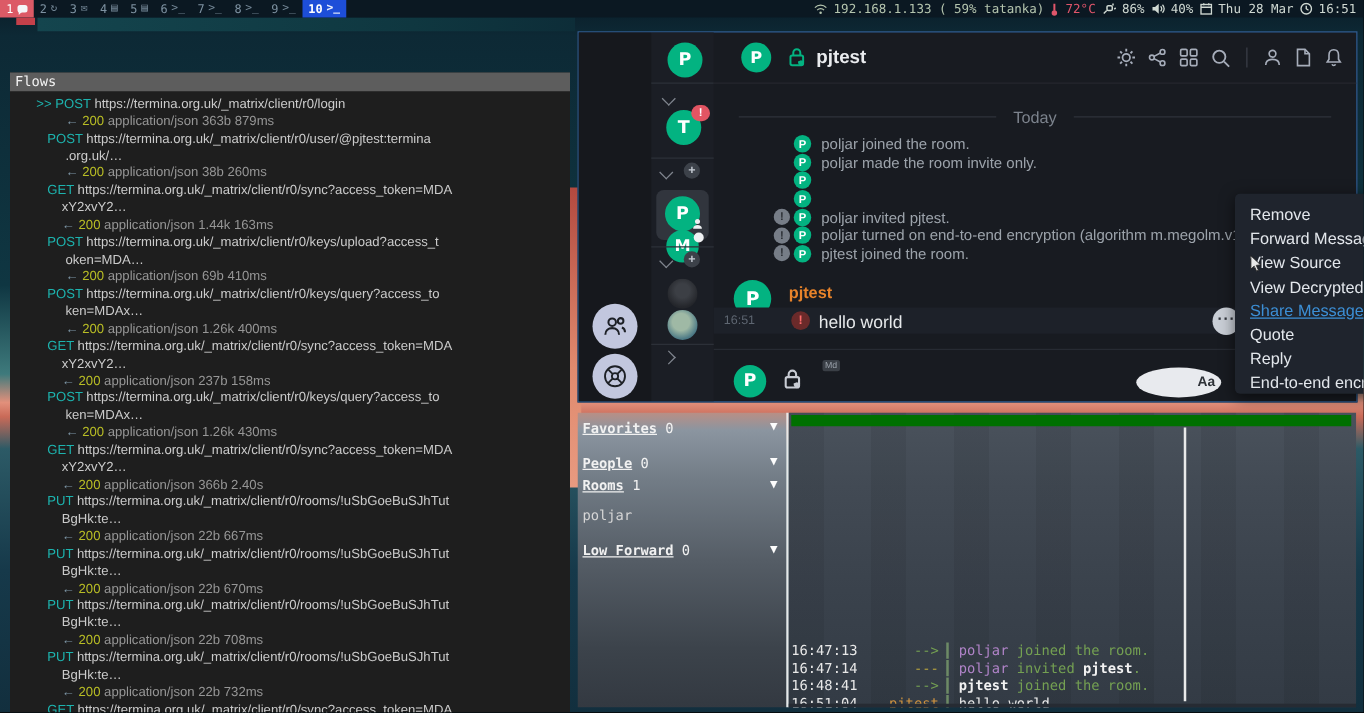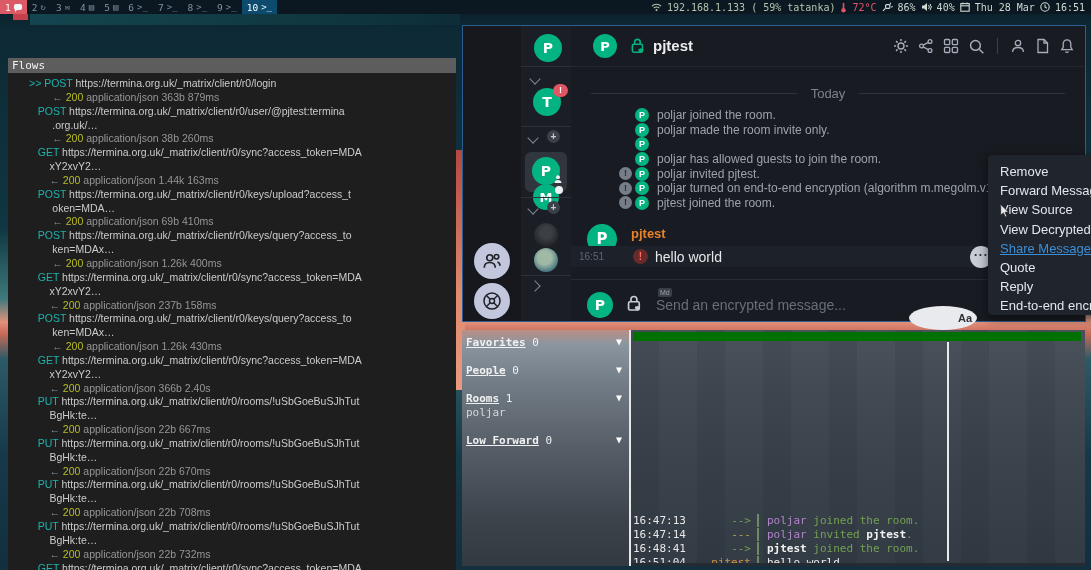--- a/index.html
+++ b/index.html
@@ -9,21 +9,21 @@
   
   .wp-teal{position:absolute;left:30px;top:14px;width:430px;height:11px;background:linear-gradient(90deg,#14454e,#0f3740 70%,#0d2d38);}
   .wp-red{position:absolute;left:13px;top:14px;width:15px;height:6px;background:#c4404a;}
   .wp-tower{position:absolute;left:453px;top:150px;width:12px;height:240px;background:linear-gradient(180deg,#b2493f,#e08a6e 60%,#e89a80);}
 
   
   .topbar{position:absolute;left:0;top:0;width:1091px;height:14px;background:#0b1822;display:flex;align-items:stretch;z-index:6;
     font-family:"DejaVu Sans Mono",monospace;font-size:9.5px;color:#7e92a2;}
   .ws{display:flex;align-items:center;gap:3px;padding:0 5px;}
   .ws.urgent{background:#dc5a66;color:#fff;}
-  .ws.focus{background:#0c4a6e;color:#fff;}
+  .ws.focus{background:#1d4ed8;color:#fff;font-weight:bold;}
   .wsg{font-size:9px;opacity:.9;}
   .wsbubble{width:8px;height:6px;background:#f4f6f8;border-radius:2px;position:relative;display:inline-block;}
   .wsbubble::after{content:"";position:absolute;left:1px;bottom:-2px;border:2px solid transparent;border-top-color:#f4f6f8;border-left-color:#f4f6f8;}
   .tb-status{margin-left:auto;display:flex;align-items:center;gap:5px;padding-right:6px;color:#cfd8d2;font-size:10px;}
   .tb-ic{display:inline-flex;align-items:center;}
   .tb-net{color:#b4c4ae;}
   .tb-temp{color:#e0556a;}
   .tb-status svg{display:block;}
 
   
@@ -77,21 +77,21 @@
   .msgrow{position:absolute;left:0;right:0;top:22px;height:21px;background:#1d2129;display:flex;align-items:center;}
   .mtime{width:54px;padding-left:8px;font:10px "Liberation Sans",sans-serif;color:#5e6671;flex:none;}
   .mshield{width:15px;height:15px;border-radius:50%;background:#6b2a2a;color:#ff6b6b;font:bold 10px/15px "Liberation Sans",sans-serif;text-align:center;flex:none;}
   .mtext{margin-left:7px;font:14px "Liberation Sans",sans-serif;color:#e6e8ea;}
   .moredots{position:absolute;right:93px;top:22px;width:22px;height:22px;border-radius:50%;background:#c9ced6;color:#30343b;font:bold 10px/20px "DejaVu Sans",sans-serif;text-align:center;letter-spacing:1px;}
   .ecomposer{position:absolute;left:0;right:0;top:253px;bottom:0;border-top:1px solid #272b33;}
   .mdbadge{position:absolute;left:87px;top:8px;background:#3a3f46;color:#9aa1aa;font:7px/9px "Liberation Sans",sans-serif;padding:0 2px;border-radius:2px;}
   .crow{position:absolute;left:16px;top:12px;display:flex;align-items:center;gap:12px;}
   .crow .cav{position:static;width:26px;height:26px;font-size:14px;}
   .placeholder{font:14px "Liberation Sans",sans-serif;color:#686f79;}
-  .aapill{position:absolute;right:108px;top:26px;width:24px;height:24px;border-radius:50%;background:#e8eaee;color:#2e3238;font:bold 11px/24px "Liberation Sans",sans-serif;text-align:center;padding-left:44px;}
+  .aapill{position:absolute;right:108px;top:14px;width:24px;height:24px;border-radius:50%;background:#e8eaee;color:#2e3238;font:bold 11px/24px "Liberation Sans",sans-serif;text-align:center;padding-left:44px;}
 
   
   .cmenu{position:absolute;left:988px;top:155px;width:112px;height:160px;background:#1f242d;border-radius:4px 0 0 4px;
     box-shadow:0 3px 12px rgba(0,0,0,.55);z-index:10;padding:7px 0 0 12px;box-sizing:border-box;}
   .cmi{font:13px/19.2px "Liberation Sans",sans-serif;color:#e3e7ec;white-space:nowrap;}
   .cmi.cml{color:#3c8fd6;text-decoration:underline;}
   .cursor{position:absolute;left:1000px;top:203px;z-index:11;}
 
   
   .gom{position:absolute;left:462px;top:330px;width:623px;height:236px;overflow:hidden;z-index:2;font-family:"DejaVu Sans Mono",monospace;}
@@ -385,21 +385,20 @@
               <span class="evav">P</span>
               <span class="evtx">poljar made the room invite only.</span>
             </div>
             <div class="ev">
               <span class="evwarn"></span>
               <span class="evav">P</span>
             </div>
             <div class="ev">
               <span class="evwarn"></span>
               <span class="evav">P</span>
-              <span class="evtx">poljar has allowed guests to join the room.</span>
             </div>
             <div class="ev">
               <span class="evwarn on">!</span>
               <span class="evav">P</span>
               <span class="evtx">poljar invited pjtest.</span>
             </div>
             <div class="ev">
               <span class="evwarn on">!</span>
               <span class="evav">P</span>
               <span class="evtx">poljar turned on end-to-end encryption (algorithm m.megolm.v1.aes-sha2).</span>
@@ -428,21 +427,20 @@
           <div class="av cav">P</div>
           <span>
             <svg width="19" height="19" viewBox="0 0 16 16">
                 <g fill="none" stroke="#c8ccd4" stroke-width="1.4">
                   <rect x="3" y="6.5" width="9" height="7" rx="1.2"></rect>
                   <path d="M5,6.5 V4.6 a2.5,2.5 0 0 1 5,0 V6.5"></path>
                 </g>
                 <path d="M10.5,10 l2.2,0.8 c0,1.8-1,2.8-2.2,3.2 c-1.2-0.4-2.2-1.4-2.2-3.2 z" fill="#c8ccd4"></path>
               </svg>
           </span>
-          <span class="placeholder">Send an encrypted message...</span>
         </div>
         <div class="aapill">Aa</div>
       </div>
     </div>
   </div>
 
   <div class="cmenu">
       <div class="cmi">Remove</div>
       <div class="cmi">Forward Message</div>
       <div class="cmi">View Source</div>
@@ -455,21 +453,21 @@
   <div class="cursor">
     <svg width="10" height="14" viewBox="0 0 9 13">
         <path d="M0.5,0.5 L0.5,10.5 L3,8.3 L4.7,12 L6.2,11.3 L4.5,7.7 L7.8,7.4 Z" fill="#e8e8e8" stroke="#222" stroke-width="0.7"></path>
       </svg>
   </div>
 
   <div class="gom">
     <div class="gside">
         <div class="gsec" style="top: 6px;"><span class="gsl">Favorites</span><span class="gsc"> 0</span><span class="gsa">▼</span></div>
         <div class="gsec" style="top: 34px;"><span class="gsl">People</span><span class="gsc"> 0</span><span class="gsa">▼</span></div>
-        <div class="gsec" style="top: 62px; text-align: center;"><span class="gsl">Rooms</span><span class="gsc"> 1</span><span class="gsa">▼</span></div>
+        <div class="gsec" style="top: 52px; text-align: center;"><span class="gsl">Rooms</span><span class="gsc"> 1</span><span class="gsa">▼</span></div>
         <div class="gitem" style="top: 76px;">poljar</div>
         <div class="gsec" style="top: 104px;"><span class="gsl">Low Forward</span><span class="gsc"> 0</span><span class="gsa">▼</span></div>
       </div>
     <div class="gdivider"></div>
     <div class="gchat"></div>
     <div class="gbar"></div>
     <div class="gvline"></div>
     <div class="gmsgs">
         <div class="grow">
           <span class="gtime">16:47:13</span>

